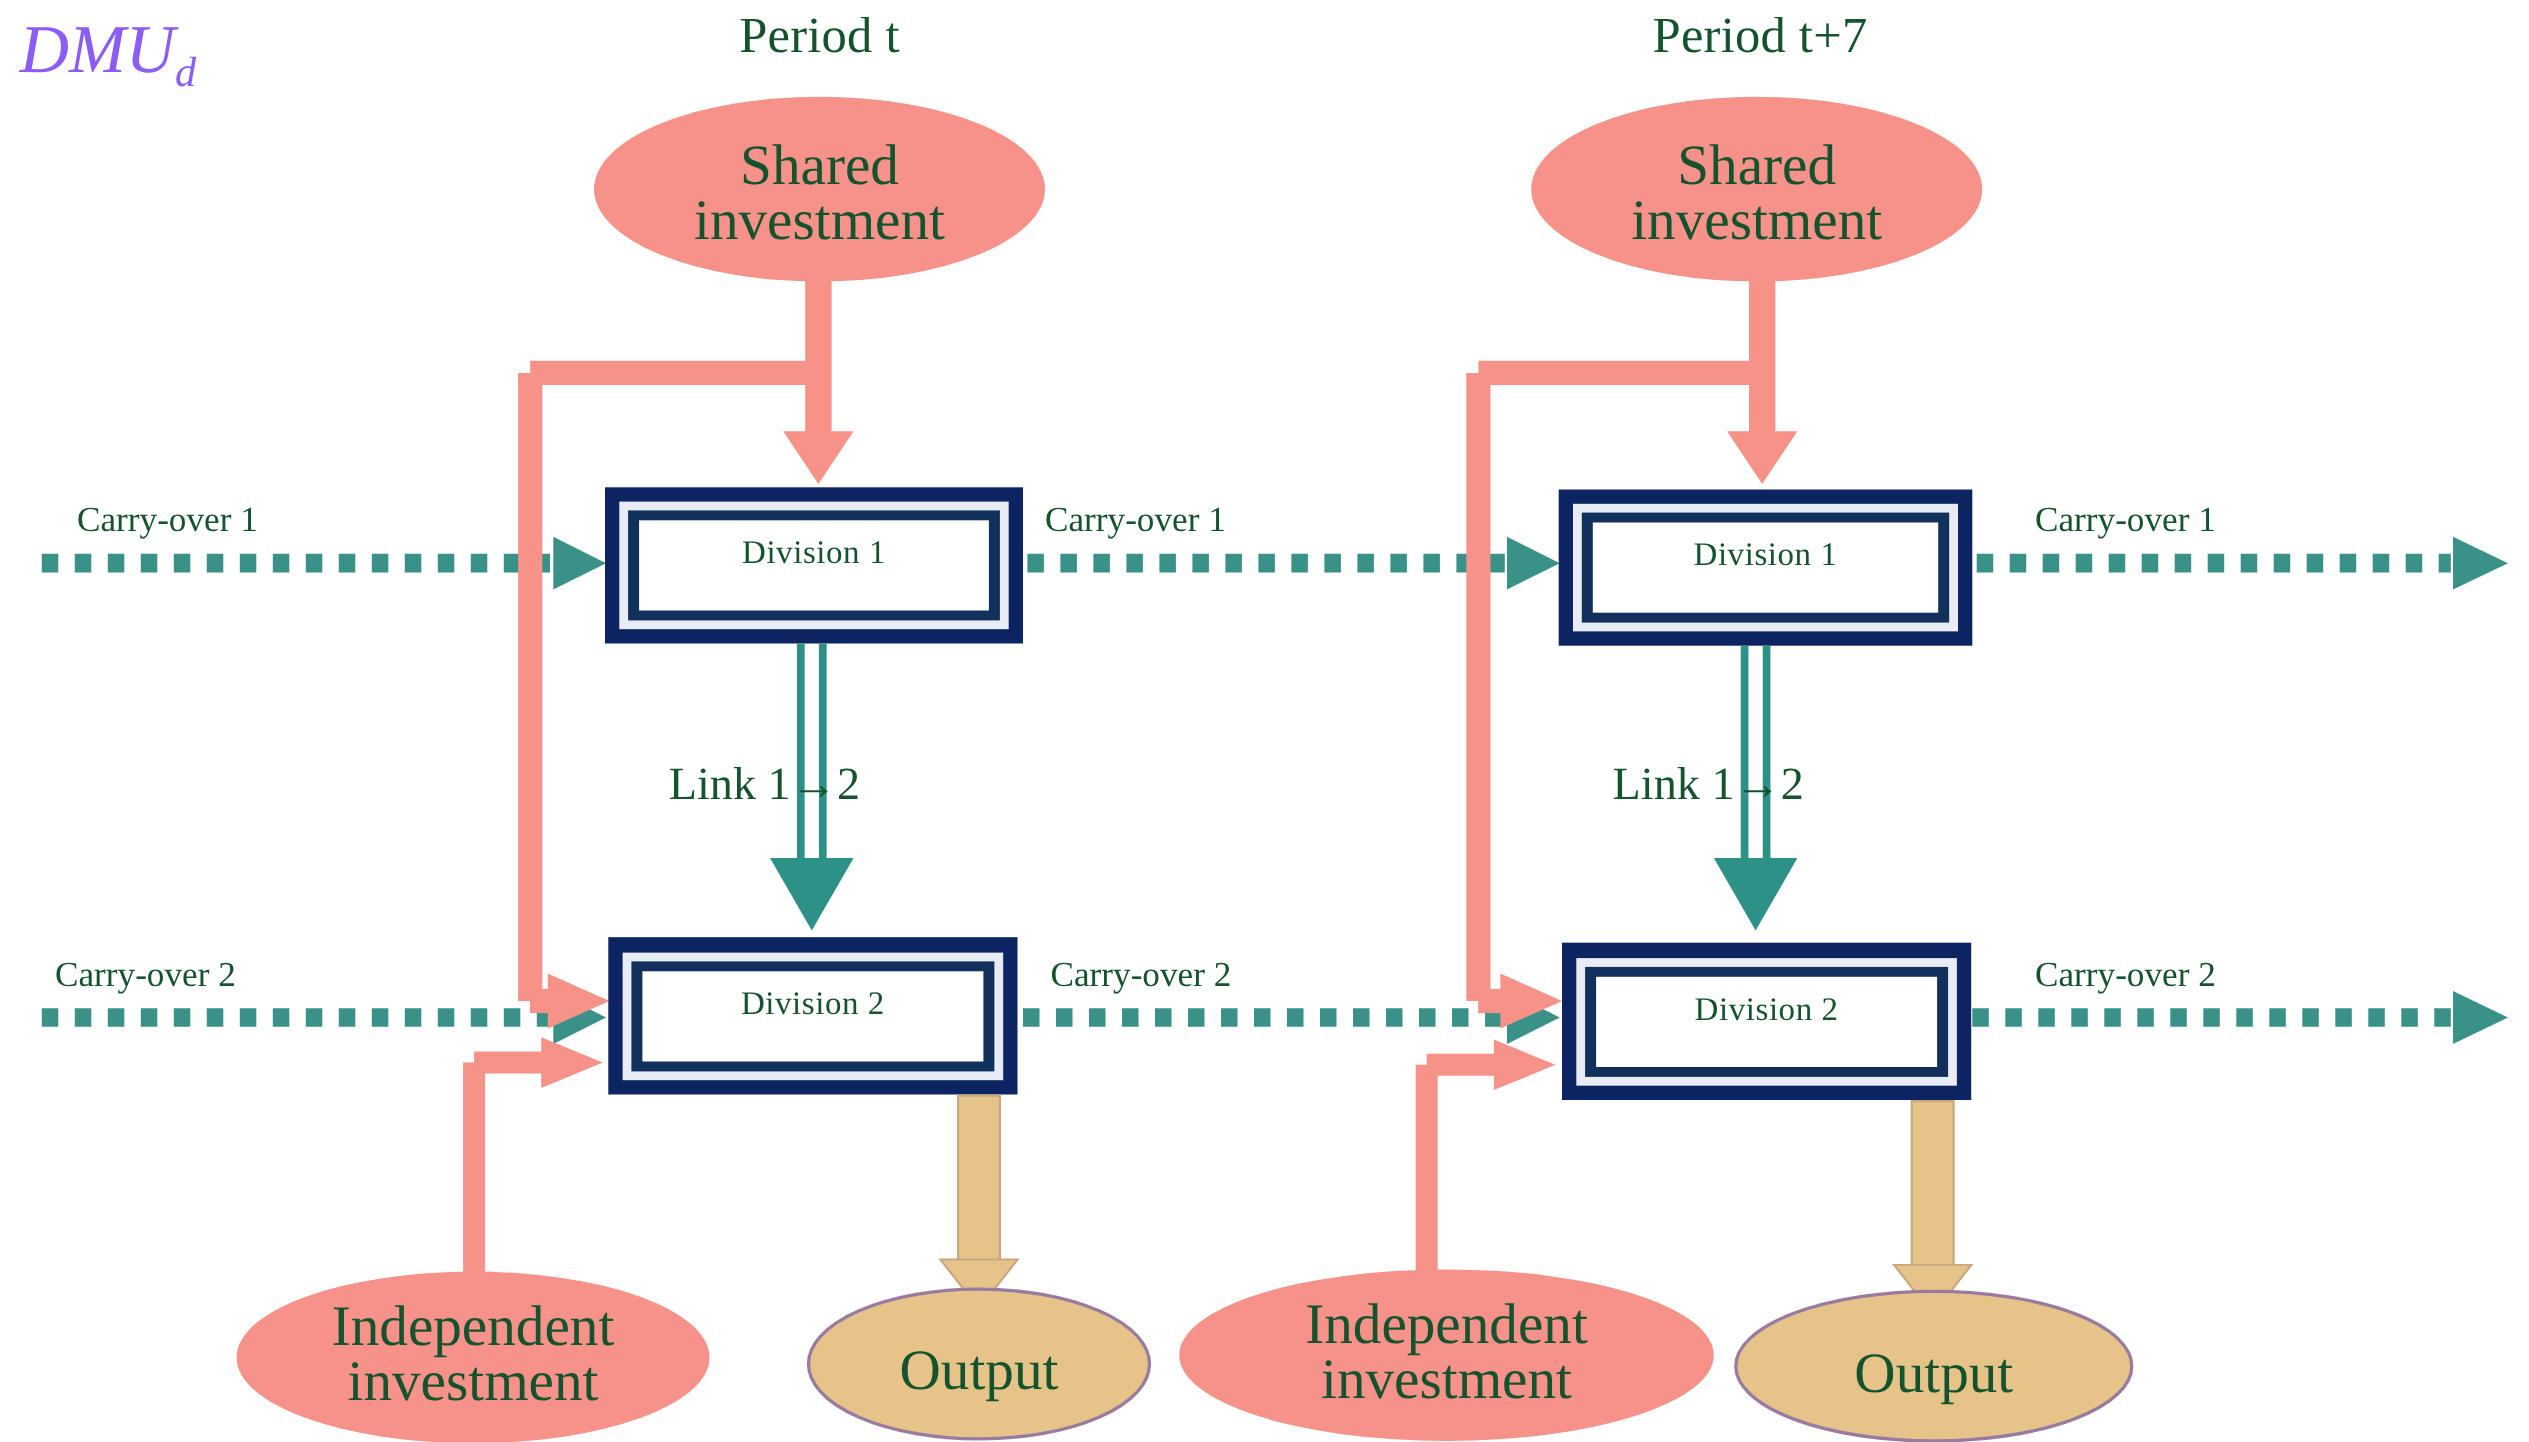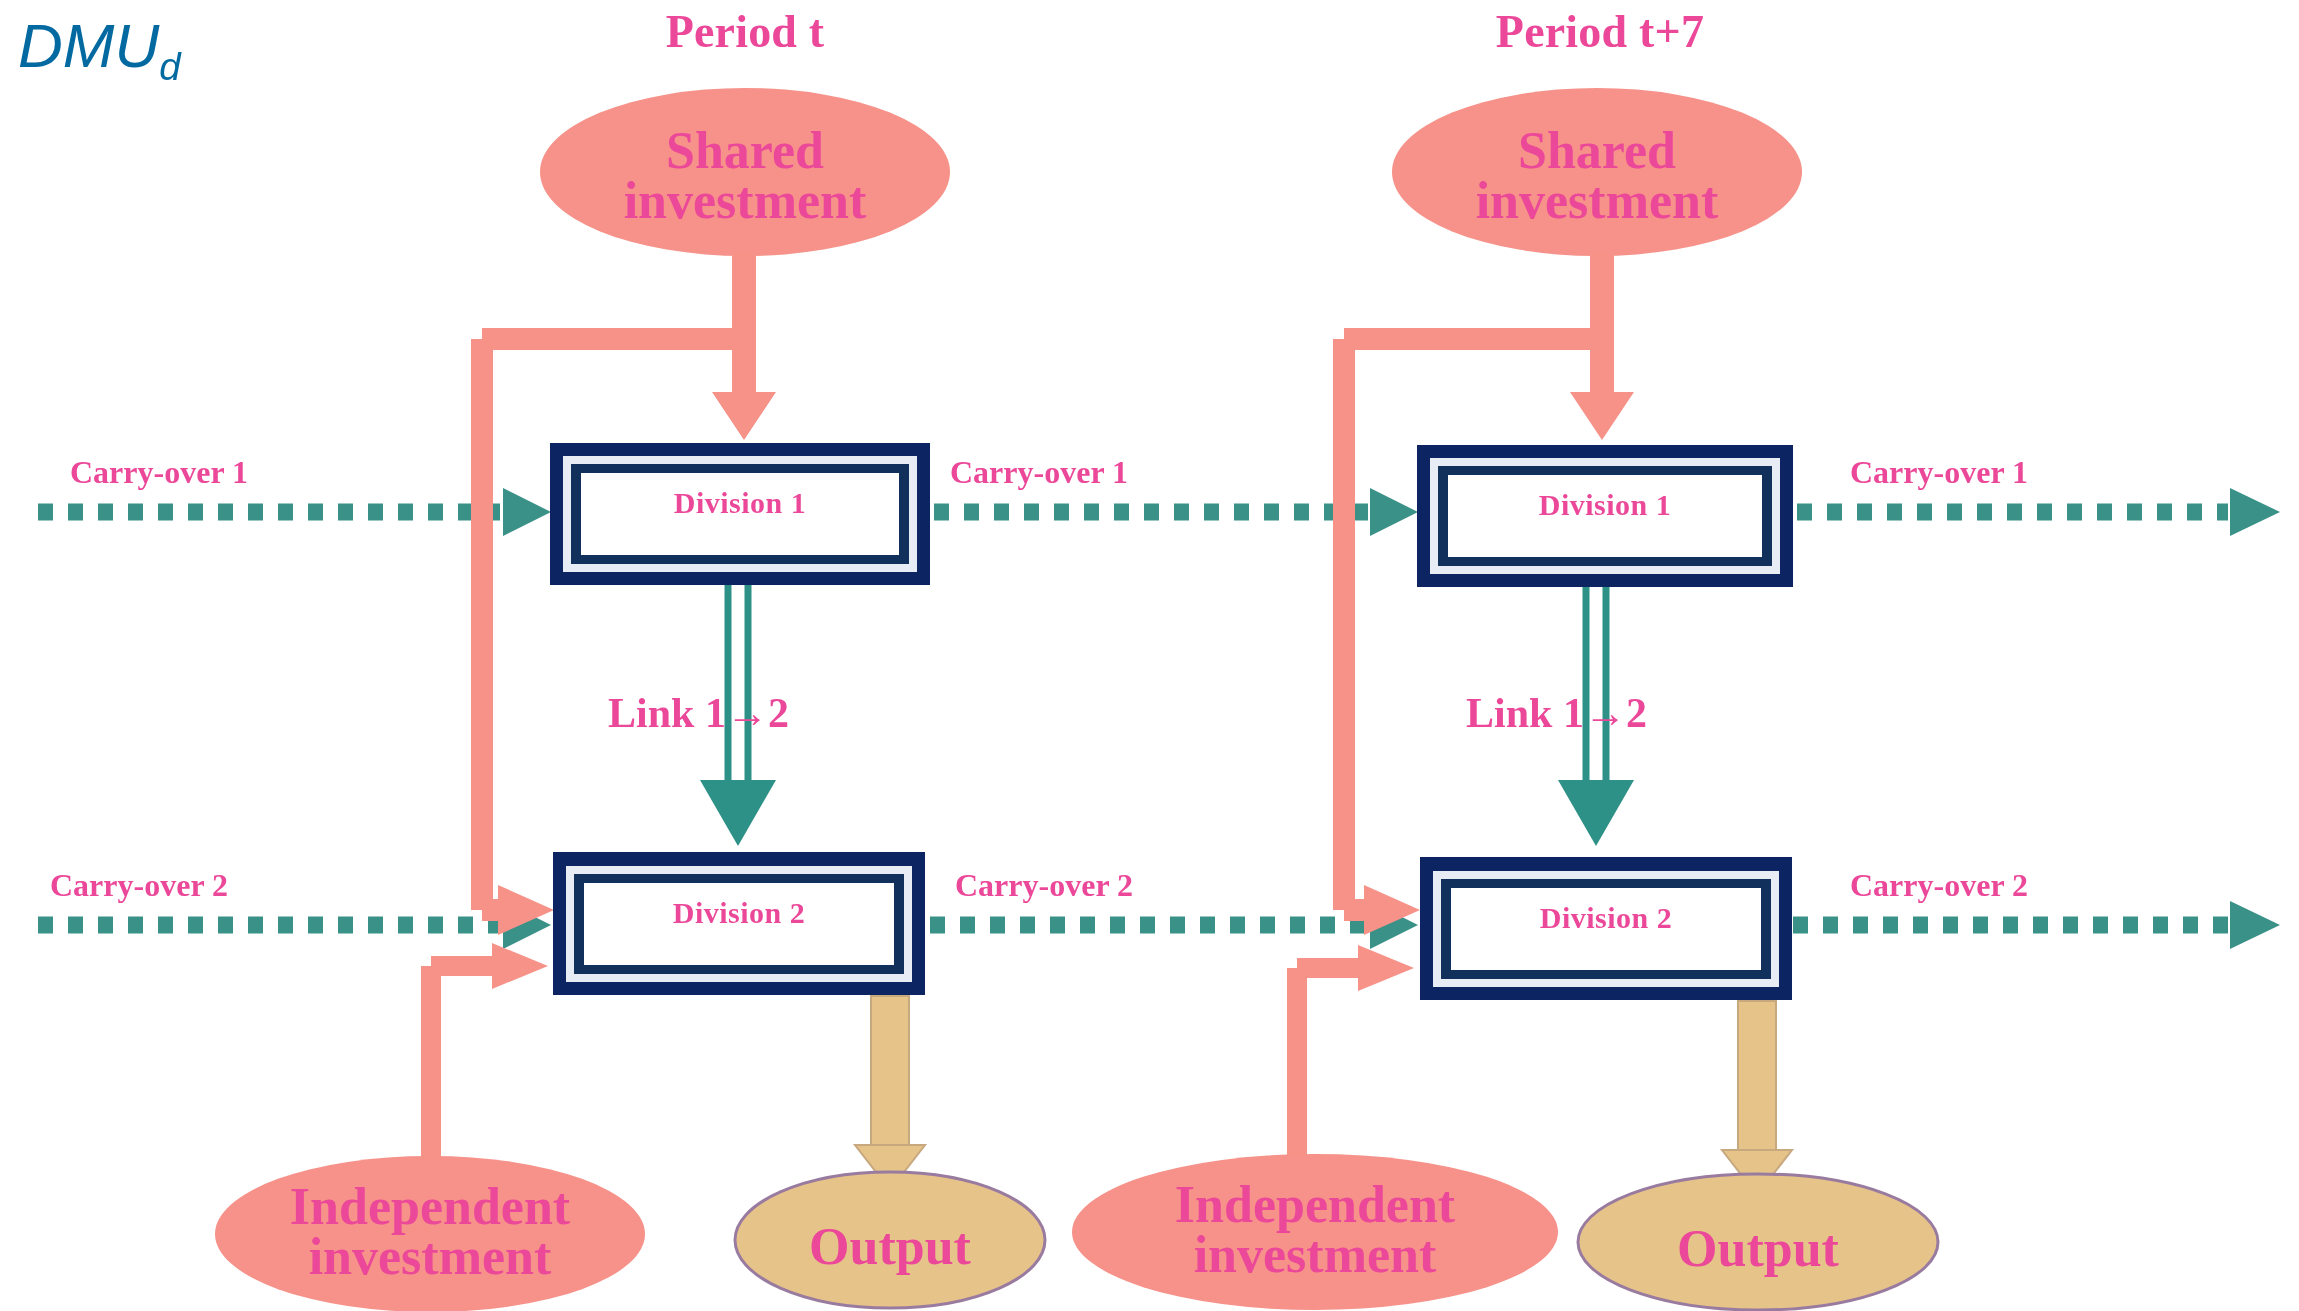--- a/index.html
+++ b/index.html
@@ -17,32 +17,32 @@
   }
   svg.layer {
     position: absolute;
     left: 0;
     top: 0;
     width: 2299px;
     height: 1311px;
   }
   .lbl {
     position: absolute;
-    color: #ec4899;
-    font-weight: bold;
+    color: #14532d;
+    font-weight: normal;
     white-space: pre;
     line-height: 1.12;
     text-align: center;
   }
   .dmu {
     position: absolute;
-    font-family: Liberation Sans, sans-serif;
+    font-family: Liberation Serif, serif;
     font-style: italic;
     font-weight: normal;
-    color: #0369a1;
+    color: #8b5cf6;
     white-space: pre;
   }
   .dmu .sub {
     font-size: 0.62em;
     vertical-align: sub;
     font-style: italic;
   }
   .period-title { font-size: 46px; letter-spacing: 0.2px; }
   .ellipse-text { font-size: 52px; }
   .division-text { font-size: 30px; letter-spacing: 0.5px; }

